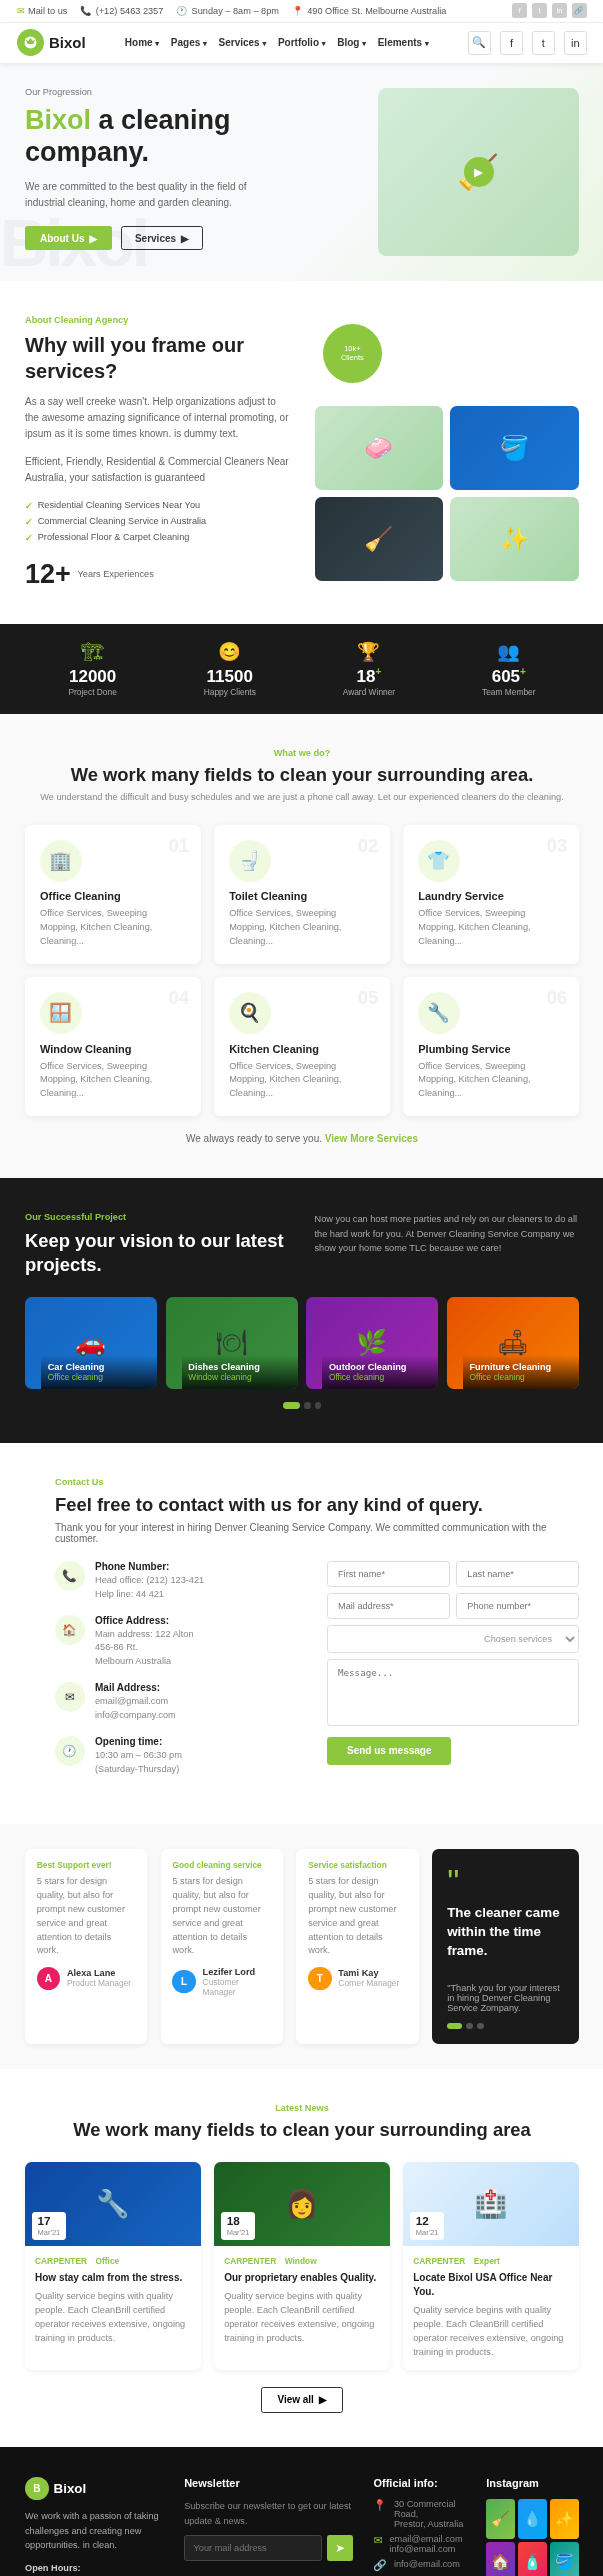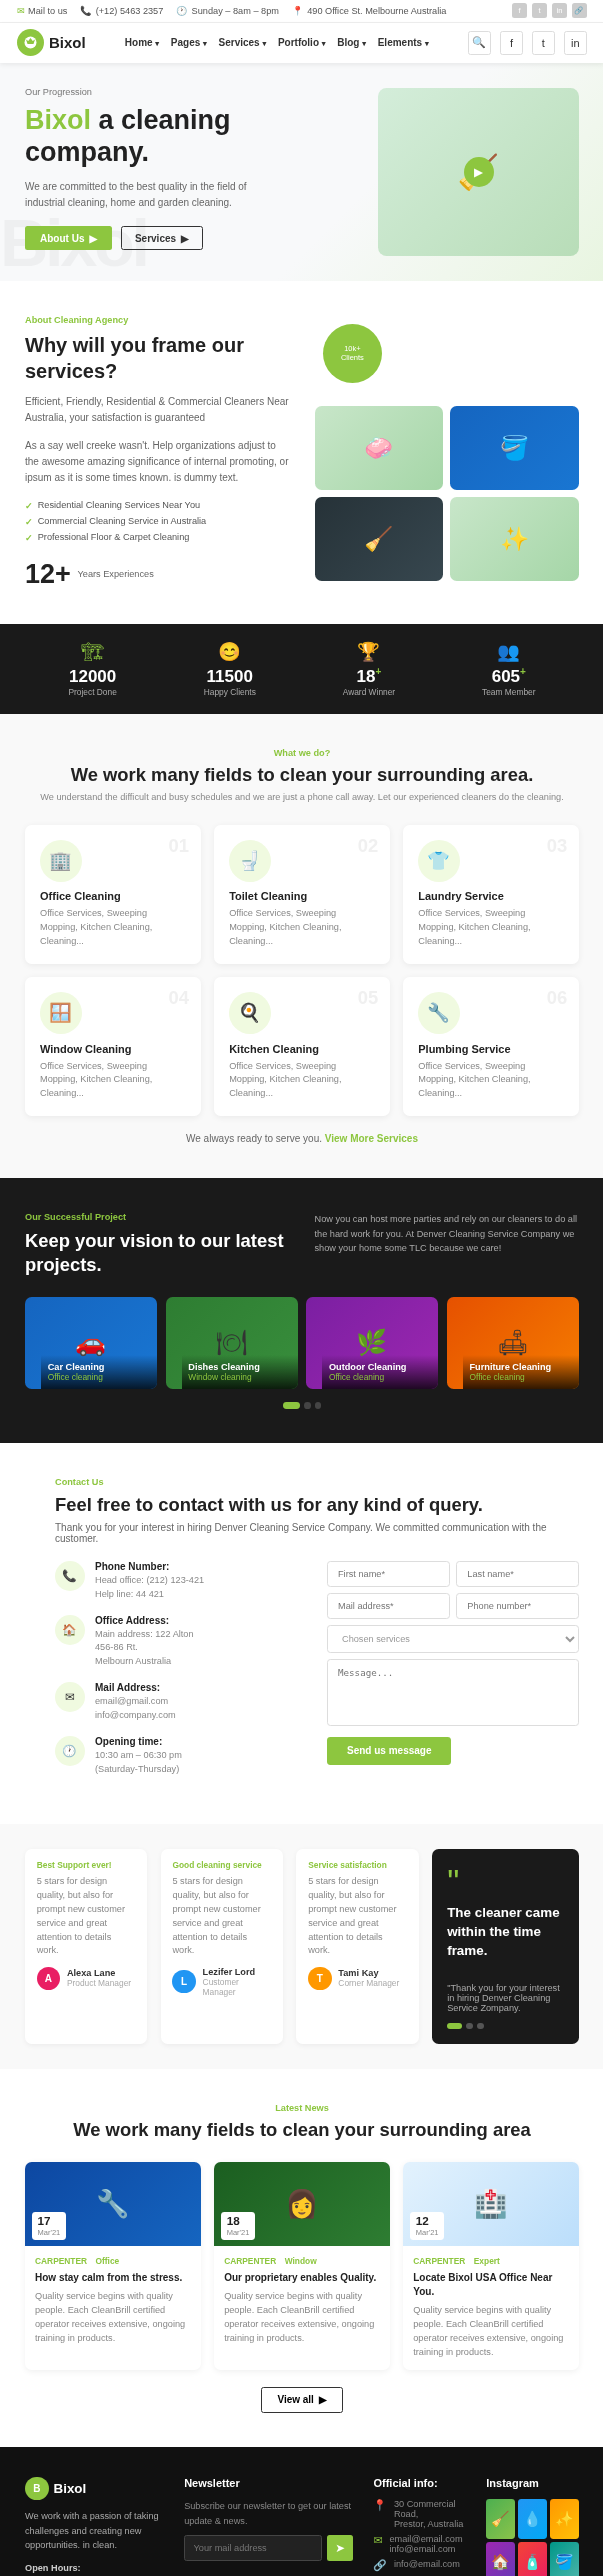--- a/index.html
+++ b/index.html
@@ -107,21 +107,21 @@
     .contact-sub { font-size: 10px; color: #666; margin-bottom: 17px; }
     .contact-layout { display: flex; gap: 20px; }
     .contact-info { flex: 1; }
     .contact-info-item { display: flex; gap: 10px; margin-bottom: 13.4px; align-items: flex-start; }
     .contact-icon-wrap { width: 30px; height: 30px; background: #f0fae0; border-radius: 50%; display: flex; align-items: center; justify-content: center; flex-shrink: 0; font-size: 11.7px; }
     .contact-detail h4 { font-size: 10px; font-weight: 700; color: #222; margin-bottom: 1.7px; }
     .contact-detail p { font-size: 9.2px; color: #888; line-height: 1.5; }
     .contact-form { flex: 1; }
     .form-row { display: grid; grid-template-columns: 1fr 1fr; gap: 6.7px; margin-bottom: 6.7px; }
     .form-input { width: 100%; padding: 6.7px 10px; border: 0.8px solid #ddd; border-radius: 3.4px; font-size: 9.2px; color: #333; outline: none; }
-    .form-select { width: 100%; padding: 6.7px 10px; border: 0.8px solid #ddd; border-radius: 3.4px; font-size: 9.2px; color: #999; background: #fff; outline: none; margin-bottom: 6.7px; }
+    .form-select { width: 100%; padding: 6.7px 10px; border: 0.8px solid #ddd; border-radius: 3.4px; font-size: 9.2px; color: #999; background: #fff; outline: none; margin-bottom: 6.7px; text-align: right; }
     .form-textarea { width: 100%; padding: 6.7px 10px; border: 0.8px solid #ddd; border-radius: 3.4px; font-size: 9.2px; color: #333; height: 67px; resize: none; outline: none; margin-bottom: 8.4px; }
     .form-submit { background: #8dc63f; color: #fff; border: none; padding: 8.4px 20px; border-radius: 3.4px; font-size: 10px; font-weight: 600; cursor: pointer; }
 
     
     .section-testimonials { background: #f9f9f9; padding: 25px; }
     .testimonials-layout { display: grid; grid-template-columns: repeat(3, 1fr) 1.2fr; gap: 13.4px; }
     .review-card { background: #fff; border-radius: 6.7px; padding: 11.7px; box-shadow: 0 1.7px 5px rgba(0,0,0,0.05); }
     .review-tag { font-size: 8.4px; color: #8dc63f; font-weight: 600; margin-bottom: 5px; }
     .review-text { font-size: 9.2px; color: #888; line-height: 1.5; margin-bottom: 8.4px; }
     .reviewer { display: flex; align-items: center; gap: 6.7px; }
@@ -259,22 +259,22 @@
       <div class="hero-play-btn">▶</div>
     </div>
   </div>
   <div class="hero-bg-text">Bixol</div>
 </section>
 
 <section class="section-why">
   <div class="why-left">
     <p class="why-tag">About Cleaning Agency</p>
     <h2 class="why-title">Why will you frame our services?</h2>
+    <p class="why-desc">As a say well creeke wasn't. Help organizations adjust to the awesome amazing significance of internal promoting, or ipsum as it is some times known. is dummy text.</p>
     <p class="why-desc">Efficient, Friendly, Residential &amp; Commercial Cleaners Near Australia, your satisfaction is guaranteed</p>
-    <p class="why-desc">As a say well creeke wasn't. Help organizations adjust to the awesome amazing significance of internal promoting, or ipsum as it is some times known. is dummy text.</p>
     <ul class="why-checks">
       <li>Residential Cleaning Services Near You</li>
       <li>Commercial Cleaning Service in Australia</li>
       <li>Professional Floor &amp; Carpet Cleaning</li>
     </ul>
     <div class="why-years">
       <span class="years-num">12+</span>
       <span class="years-label">Years Experiences</span>
     </div>
   </div>

